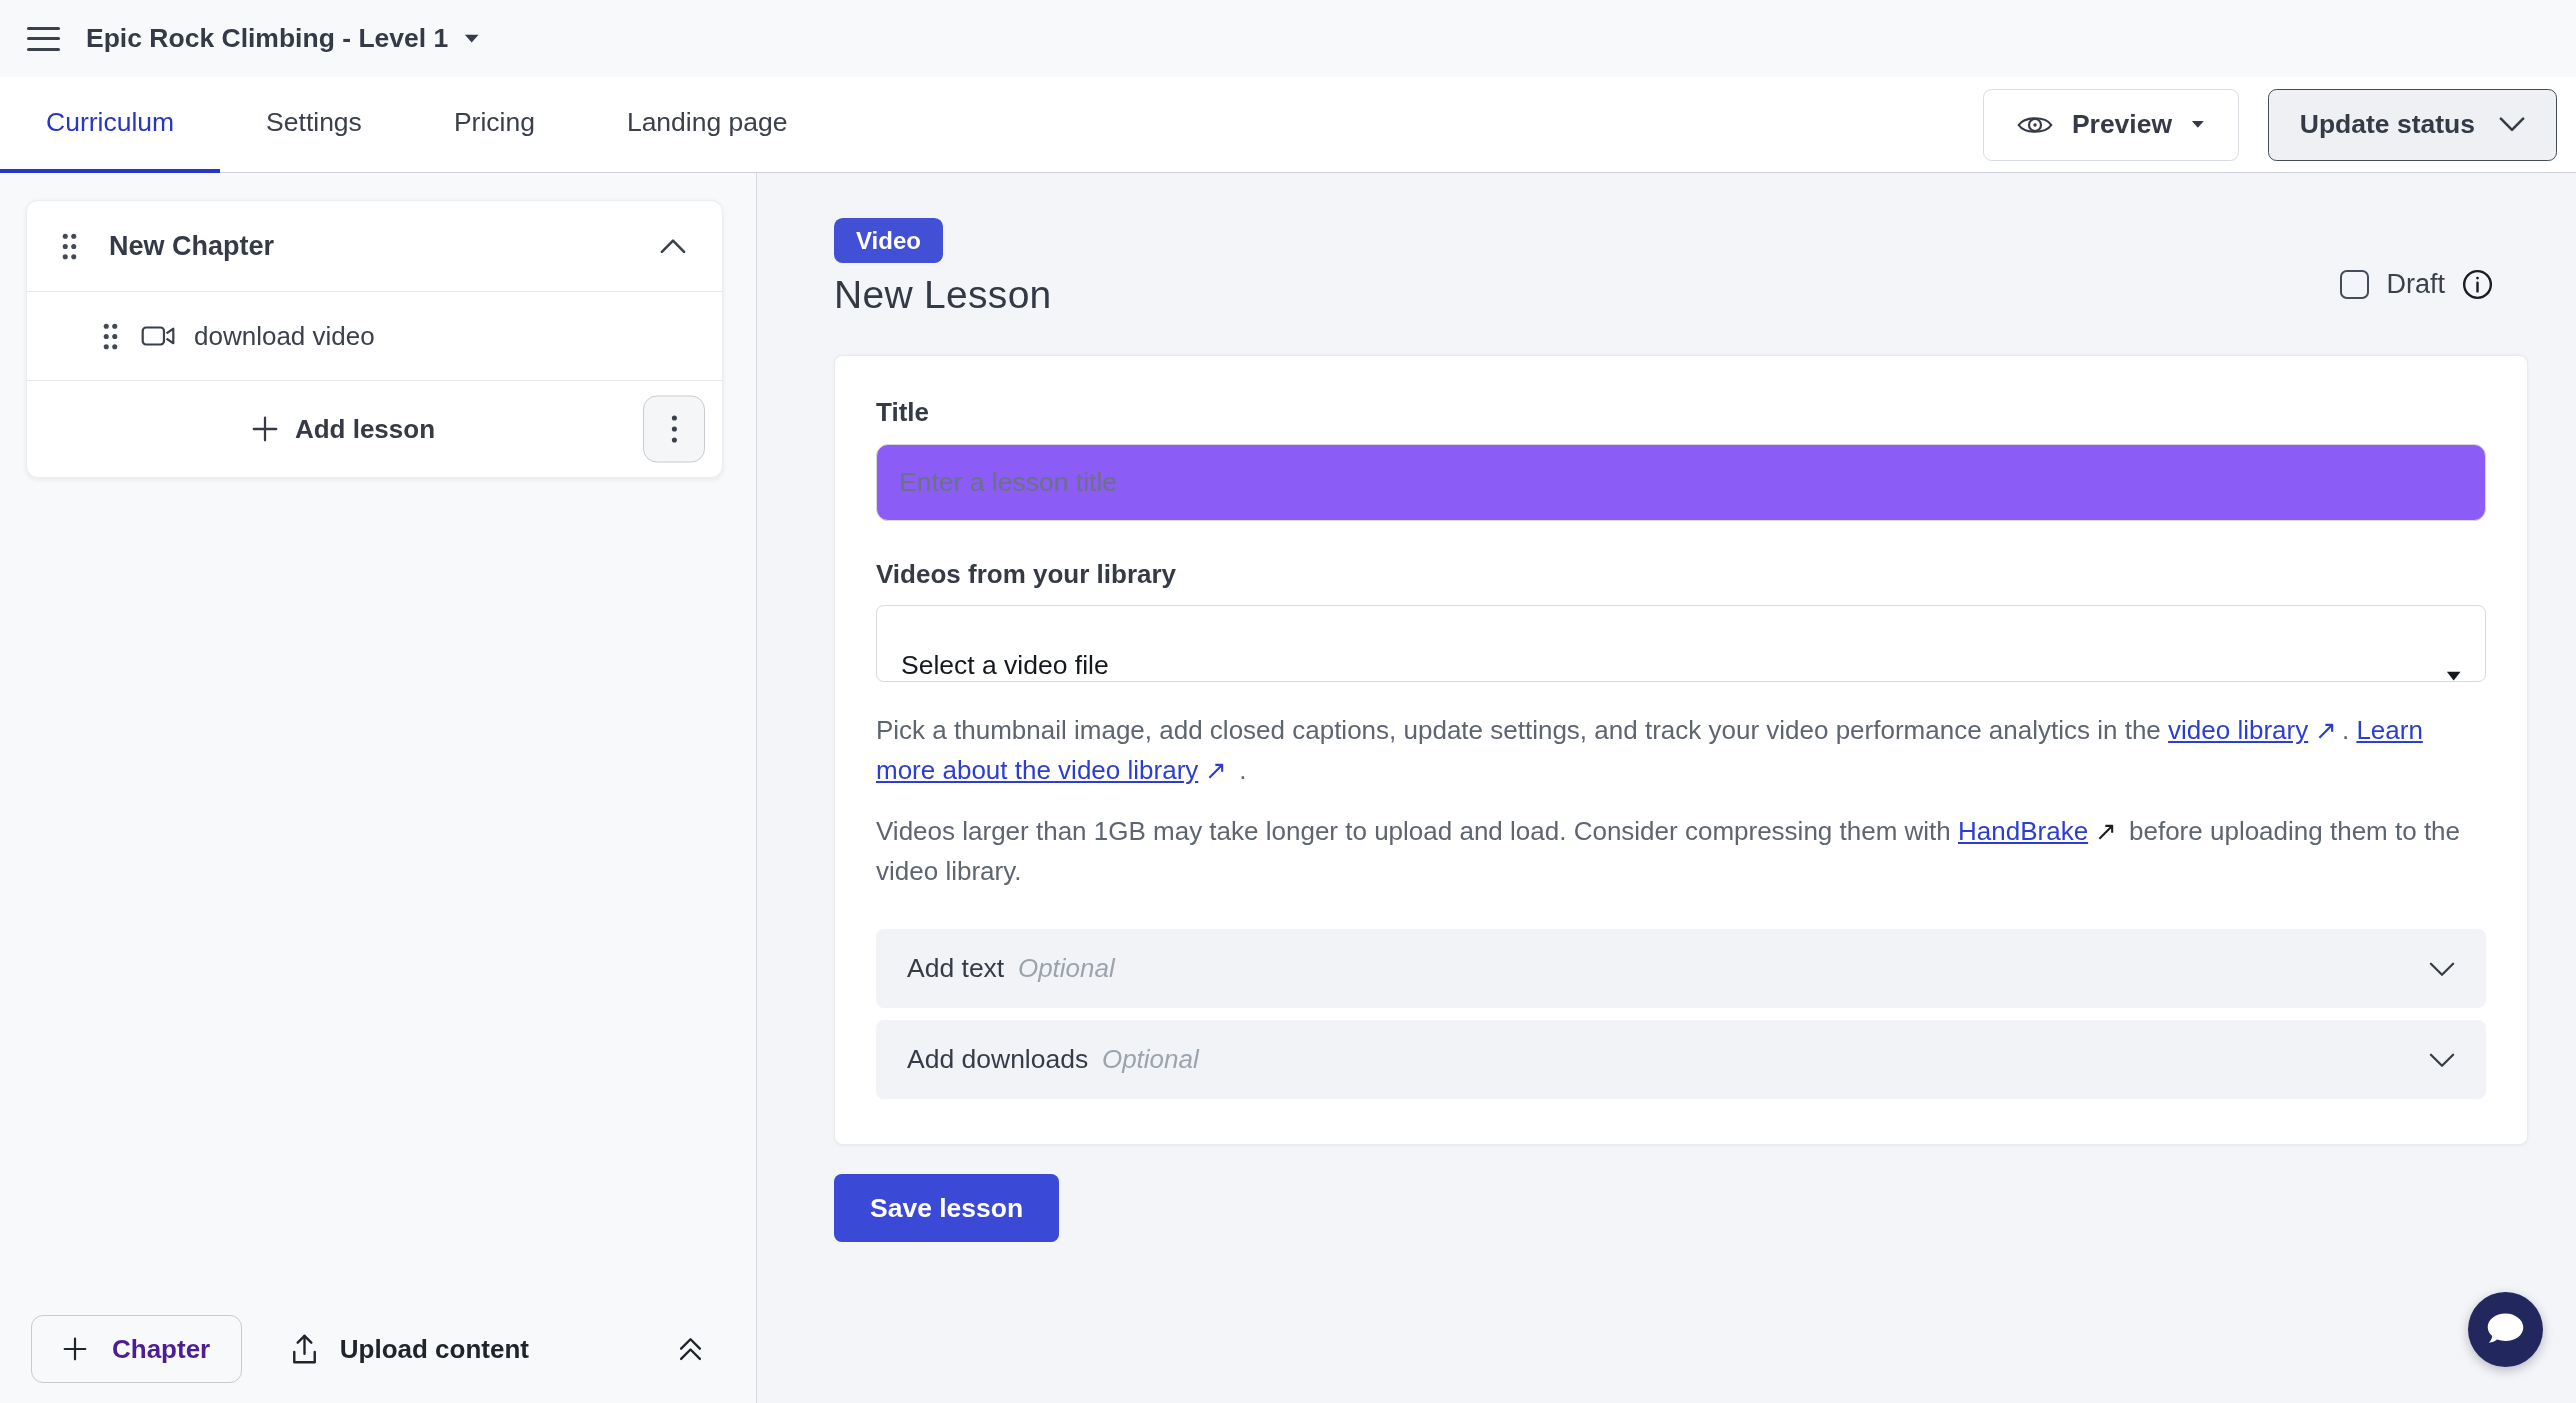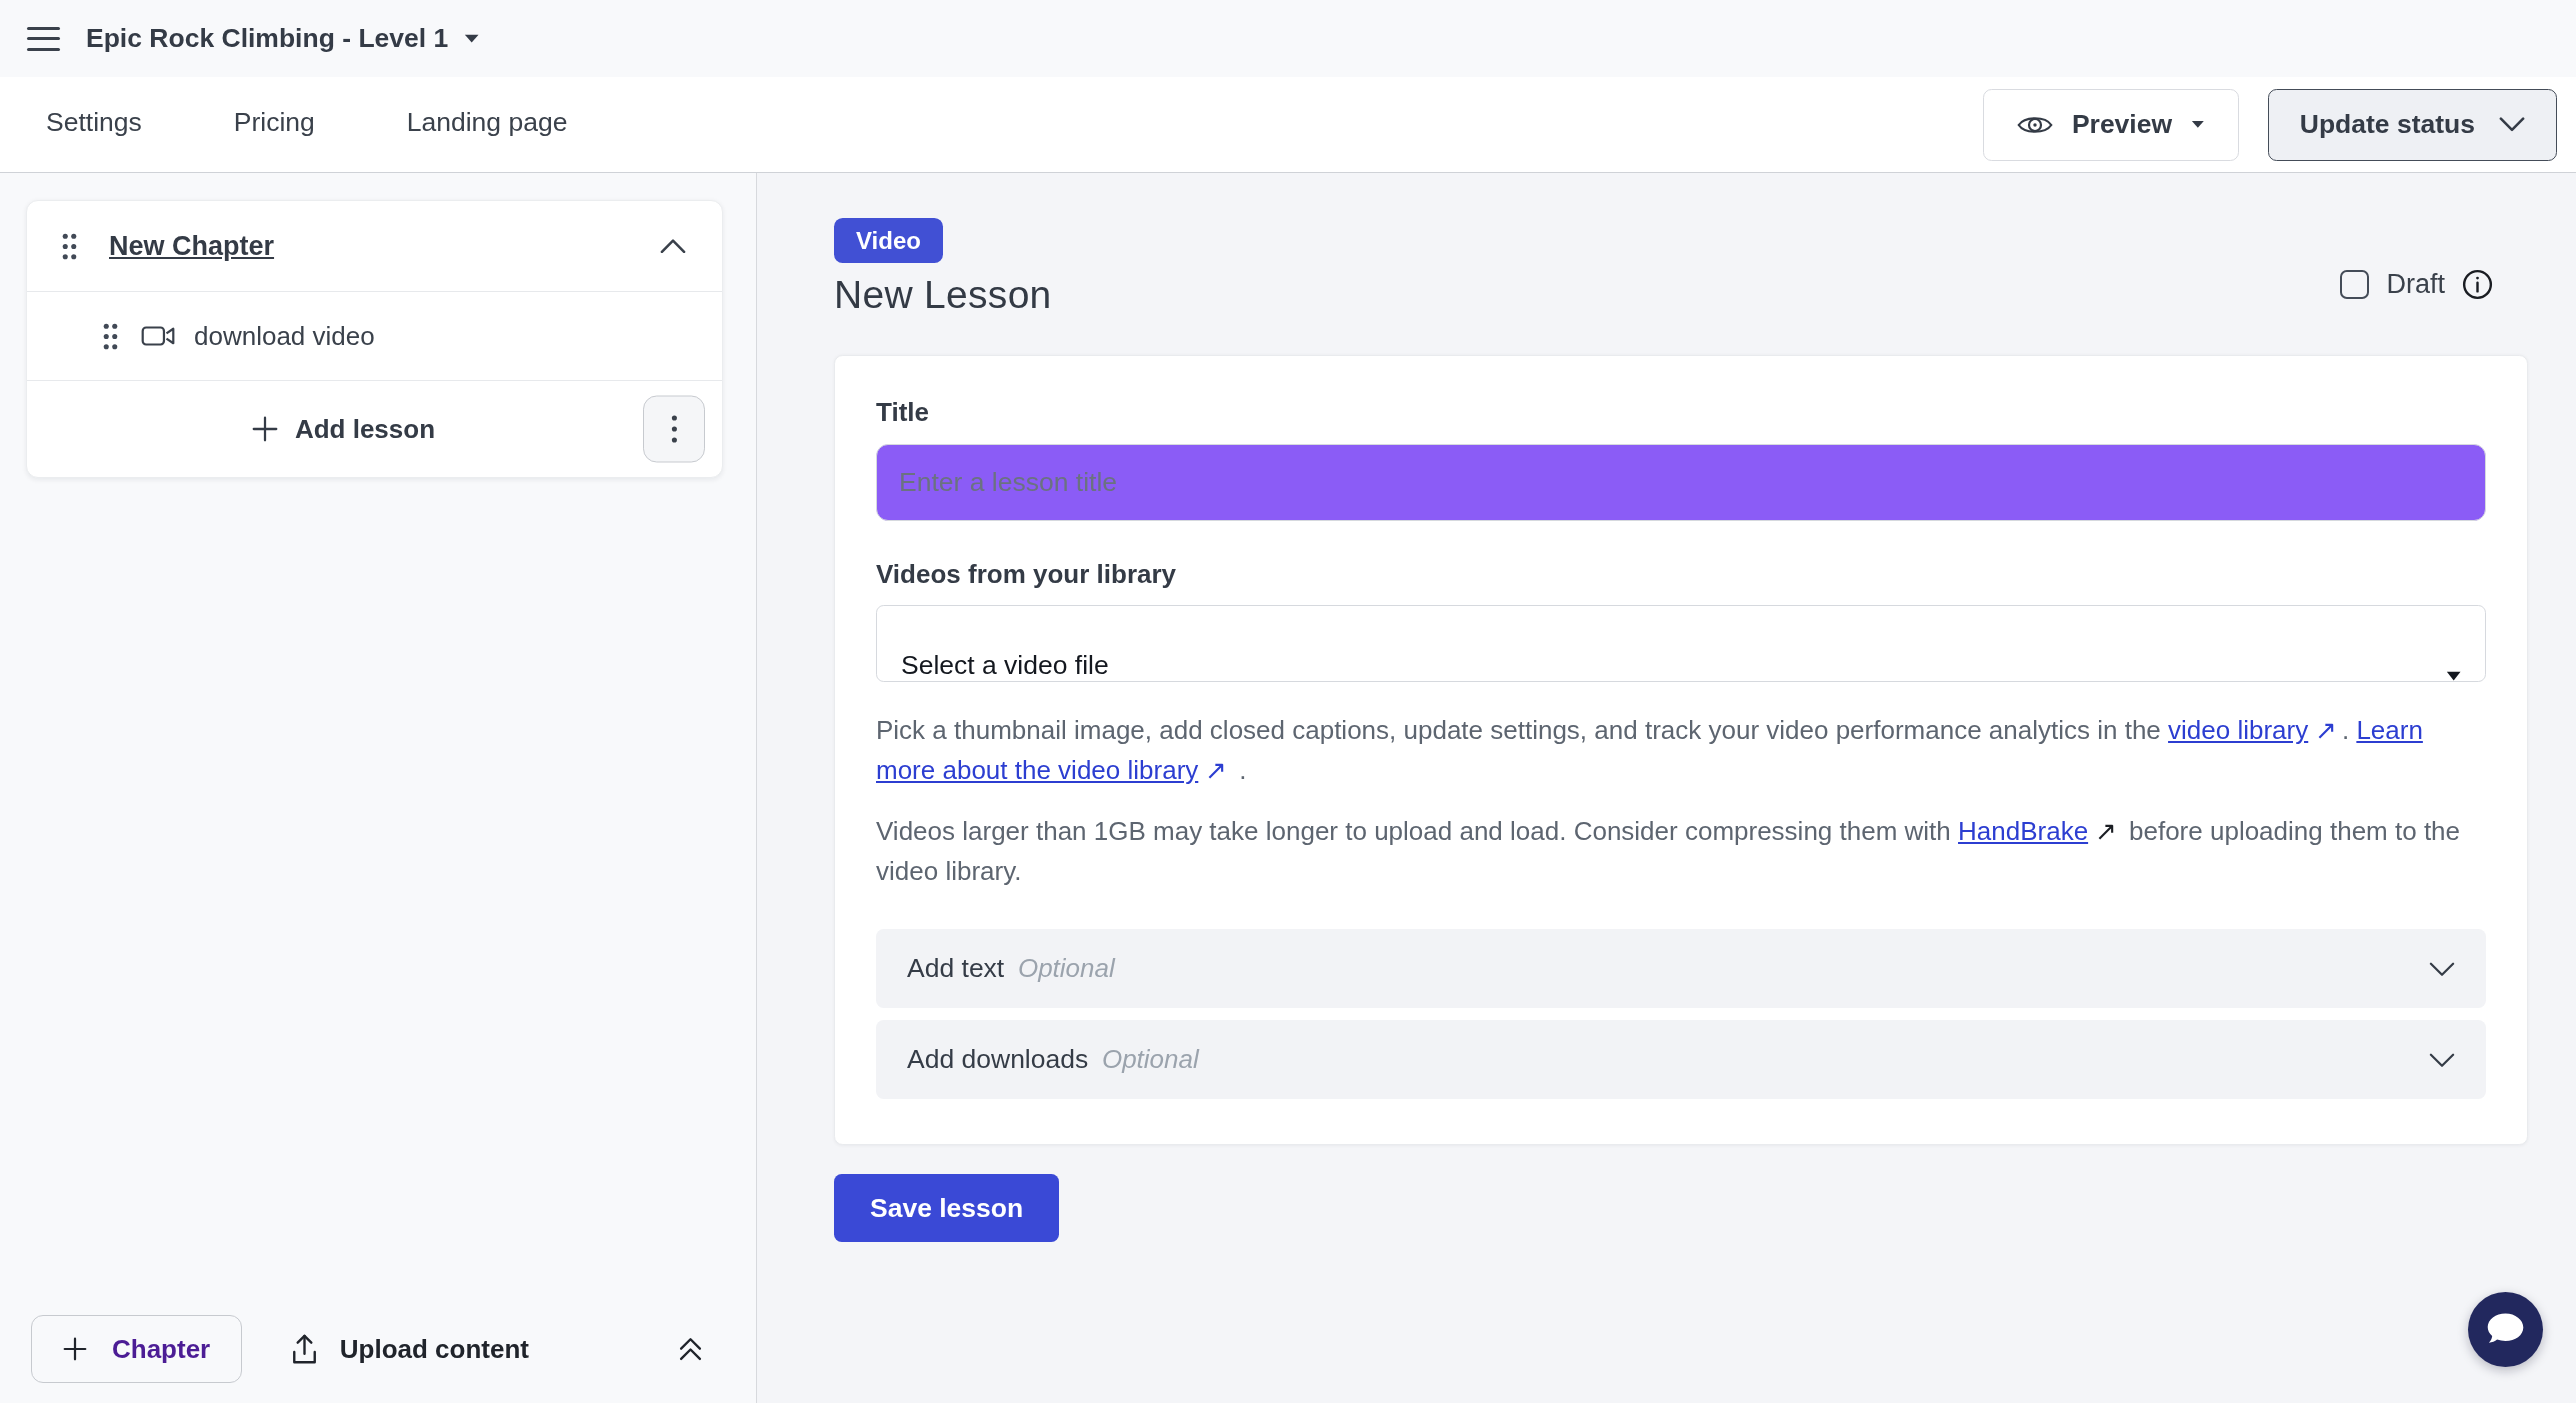--- a/index.html
+++ b/index.html
@@ -23,21 +23,21 @@
   .tabbar-actions { margin-left:auto; display:flex; align-items:center; gap:29px; }
   .btn-preview { height:72px; padding:0 33px; background:#ffffff; border:1.7px solid #d9dbe0; border-radius:8.6px; display:flex; align-items:center; gap:19px; font-size:26.5px; font-weight:700; color:#343b46; }
   .btn-update { height:72px; padding:0 31px; background:#eef0f4; border:1.7px solid #444c58; border-radius:8.6px; display:flex; align-items:center; gap:24px; font-size:26.5px; font-weight:700; color:#343b46; }
 
   
   .content { display:flex; height:1231px; }
 
   
   .sidebar { width:757px; min-width:757px; background:#f8f9fb; border-right:1.7px solid #d7d9dd; position:relative; }
   .chapter-card { margin:27px 33px 0 26px; background:#fff; border:0.9px solid #ebedef; border-radius:12px; box-shadow:0 1.7px 5.1px rgba(20,24,40,.07); overflow:hidden; }
-  .chapter-header { height:91px; display:flex; align-items:center; padding:0 36px 0 34px; border-bottom:1.7px solid #e7e9ec;text-decoration:underline; }
+  .chapter-header { height:91px; display:flex; align-items:center; padding:0 36px 0 34px; border-bottom:1.7px solid #e7e9ec; }
   .chapter-title { font-size:27px; font-weight:600; color:#343b46; margin-left:31px; }
   .chapter-collapse { margin-left:auto; cursor:pointer; display:flex; }
   .lesson-row { height:89px; display:flex; align-items:center; padding:0 34px 0 75px; border-bottom:1.7px solid #e7e9ec; cursor:pointer; }
   .lesson-icon { margin-left:22px; display:flex; }
   .lesson-title { font-size:26px; color:#3a414b; margin-left:19px; }
   .addlesson-row { height:96px; display:flex; align-items:center; position:relative; }
   .addlesson-btn { display:flex; align-items:center; gap:17px; font-size:26px; font-weight:600; color:#343b46; background:none; border:none; margin:0 auto; transform:translateX(-31px); }
   .kebab-btn { position:absolute; right:17px; top:50%; transform:translateY(-50%); width:62px; height:67px; background:#f5f6f8; border:1.7px solid #c7cacf; border-radius:13.7px; display:flex; align-items:center; justify-content:center; }
   .sidebar-footer { position:absolute; left:0; right:0; bottom:0; height:110px; display:flex; align-items:center; padding:0 31px; }
   .btn-chapter { height:68px; padding:0 31px; background:transparent; border:1.7px solid #c7cacf; border-radius:12px; display:flex; align-items:center; gap:25px; font-size:26px; font-weight:600; color:#4c1d95; }
@@ -93,20 +93,21 @@
     <span>Epic Rock Climbing - Level 1</span>
     <span class="icon">
       <svg width="15.4" height="9.4" viewBox="0 0 18 11">
           <path d="M1 1 L9 10 L17 1 Z" fill="#343b46"></path>
         </svg>
     </span>
   </div>
 </div>
 
 <div class="tabbar">
+  <div class="tab active">Curriculum</div>
   <div class="tab">Settings</div>
   <div class="tab">Pricing</div>
   <div class="tab">Landing page</div>
 
   <div class="tabbar-actions">
     <button class="btn-preview">
       <span class="icon">
         <svg width="36" height="26" viewBox="0 0 42 30" fill="none" stroke="#343b46" stroke-width="2.6">
           <path d="M2 15 C9 4.5 33 4.5 40 15 C33 25.5 9 25.5 2 15 Z"></path>
           <circle cx="21" cy="15" r="7"></circle>

